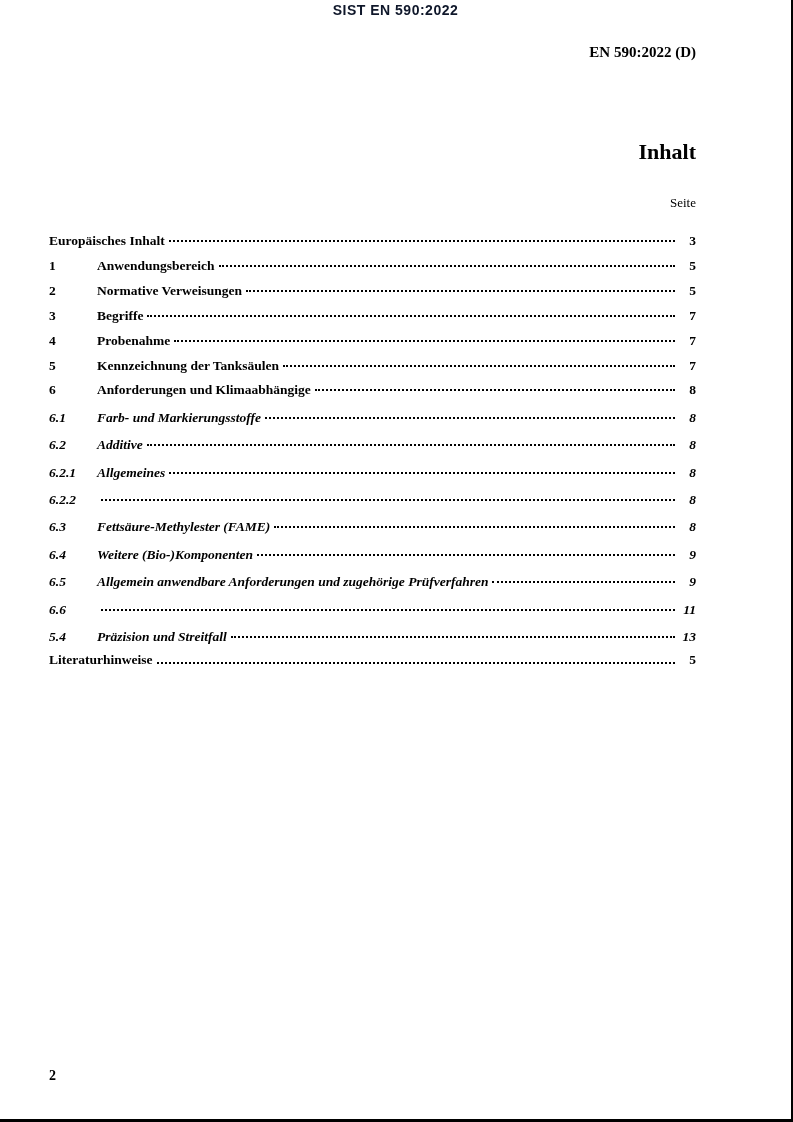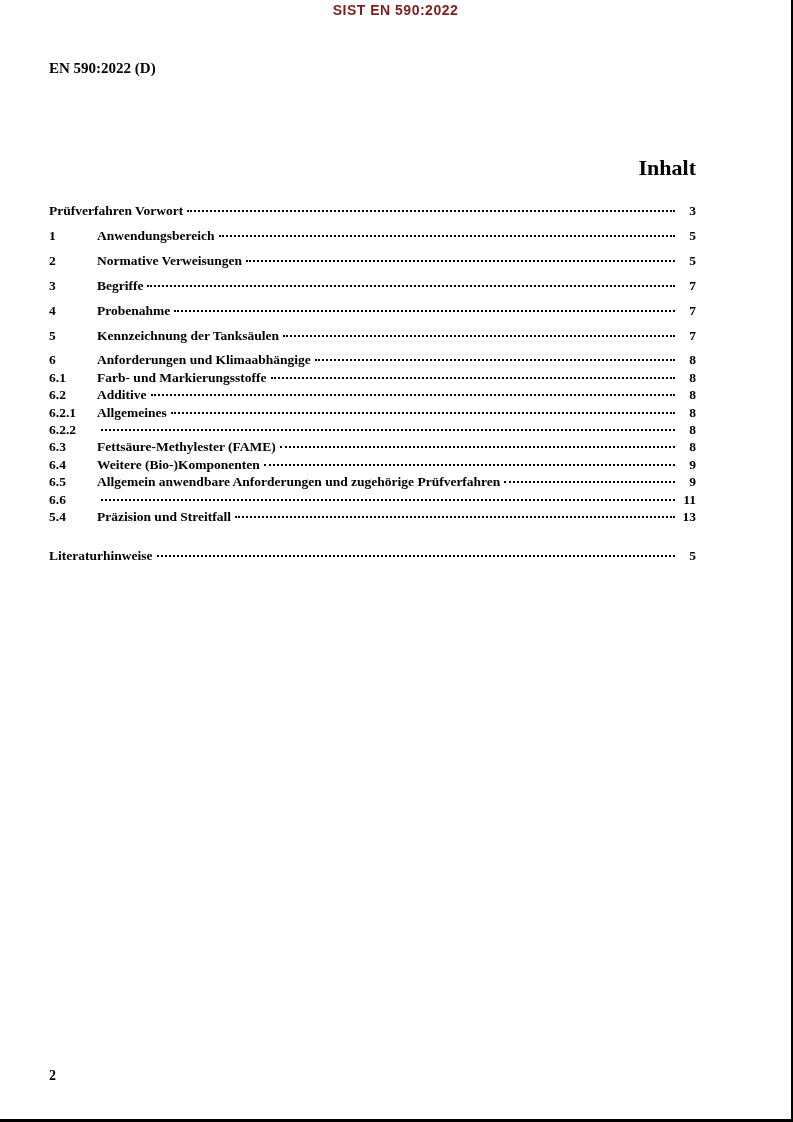--- a/index.html
+++ b/index.html
@@ -24,26 +24,27 @@
   .watermark {
     position: absolute;
     top: 2px;
     left: 0;
     right: 0;
     text-align: center;
     font-family: "Liberation Sans", sans-serif;
     font-weight: bold;
     font-size: 14px;
     letter-spacing: 0.5px;
-    color: #7f1d1d;
+    color: #0f172a;
   }
   .doc-ref {
-    padding-top: 60px;
+    padding-top: 44px;
     font-weight: bold;
     font-size: 15px;
+    text-align: right;
   }
   .toc-title {
     margin-top: 78px;
     font-weight: bold;
     font-size: 22px;
     text-align: right;
   }
   .seite {
     margin-top: 30px;
     text-align: right;
@@ -55,22 +56,22 @@
   .toc-row {
     display: flex;
     align-items: baseline;
     font-weight: bold;
     font-size: 13.5px;
     line-height: 15.4px;
     white-space: nowrap;
   }
   .toc-row.major { margin-top: 9.5px; }
   .toc-row.first { margin-top: 0; }
-  .toc-row.big   { margin-top: 23px; }
-  .toc-row.sub   { margin-top: 2px; }
+  .toc-row.big   { margin-top: 7px; align-items: flex-end; }
+  .toc-row.sub   { margin-top: 12px; font-style: italic; }
   .toc-num {
     display: inline-block;
     width: 48px;
     flex: 0 0 48px;
   }
   .toc-label {
     flex: 0 0 auto;
   }
   .leader {
     flex: 1 1 auto;
@@ -92,23 +93,24 @@
     font-size: 14px;
   }
 </style>
 </head>
 <body>
 
 <div class="page">
   <div class="watermark">SIST EN 590:2022</div>
   <div class="doc-ref">EN 590:2022 (D)</div>
   <h1 class="toc-title">Inhalt</h1>
+  <div class="seite">Seite</div>
   <div class="toc" id="toc-rows">
       <div class="toc-row first">
-        <span class="toc-label">Prüfverfahren Vorwort</span>
+        <span class="toc-label">Europäisches Inhalt</span>
         <span class="leader"></span>
         <span class="toc-page">3</span>
       </div>
       <div class="toc-row major">
         <span class="toc-num">1</span>
         <span class="toc-label">Anwendungsbereich</span>
         <span class="leader"></span>
         <span class="toc-page">5</span>
       </div>
       <div class="toc-row major">

